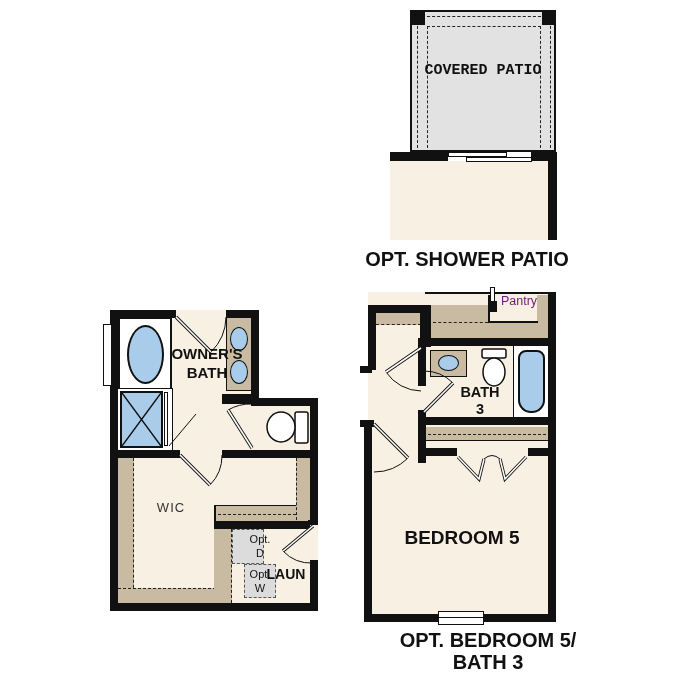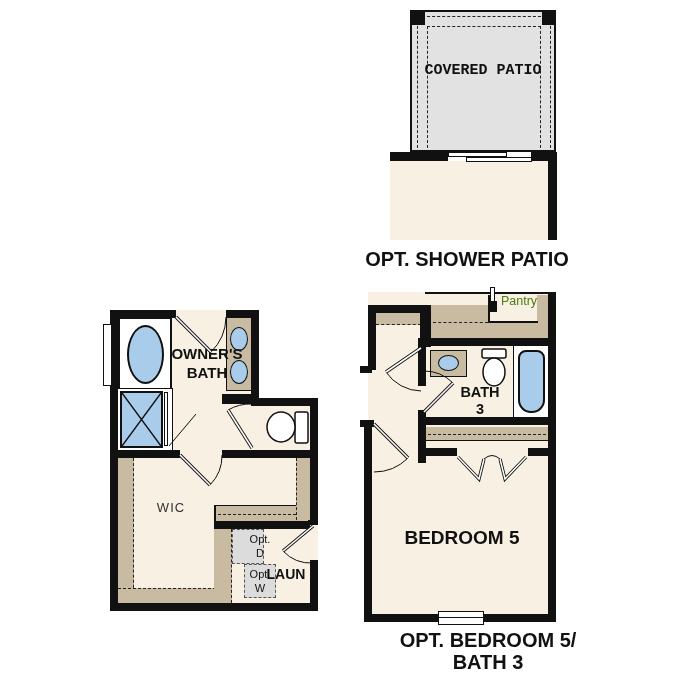--- a/index.html
+++ b/index.html
@@ -142,21 +142,21 @@
     <div class="bluefix" style="left:518px;top:350px;width:27px;height:63px;border-radius:8px 8px 13px 13px;"></div>
 
     <div class="tan" style="left:426px;top:427px;width:122px;height:14px;border-bottom:1.5px solid #111;">
       <div class="dash-center-h"></div>
     </div>
 
     <div class="whitebox" style="left:438px;top:611px;width:46px;height:14px;border:1.5px solid #111;">
       <div class="abs" style="left:0;right:0;top:45%;border-top:1px solid #111;"></div>
     </div>
 
-    <div class="lbl" style="left:498px;top:294px;width:42px;font-size:12.5px;color:#4d7c0f;">Pantry</div>
+    <div class="lbl" style="left:498px;top:294px;width:42px;font-size:12.5px;color:#701a75;">Pantry</div>
     <div class="lbl lbl-bold" style="left:458px;top:384px;width:44px;font-size:14.5px;line-height:1.2;">BATH 3</div>
     <div class="lbl lbl-bold" style="left:392px;top:527px;width:140px;font-size:19px;white-space:nowrap;">BEDROOM 5</div>
 
     <div class="caption" style="left:373px;top:629px;width:230px;">
       <div>OPT. BEDROOM 5/</div>
       <div>BATH 3</div>
     </div>
   </div>
 
   <svg class="svg-overlay" width="687" height="687" viewBox="0 0 687 687">

